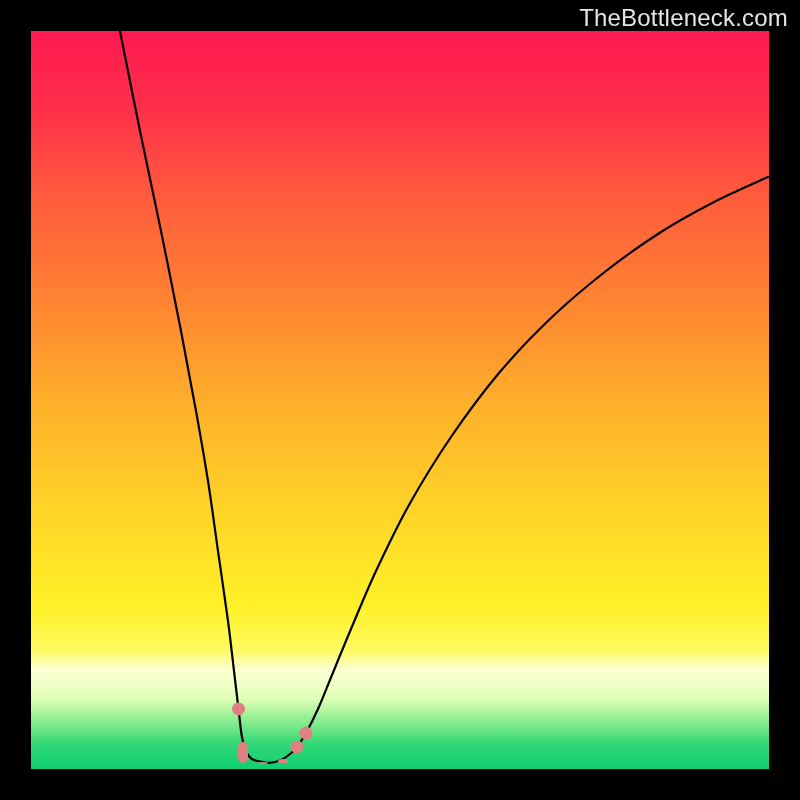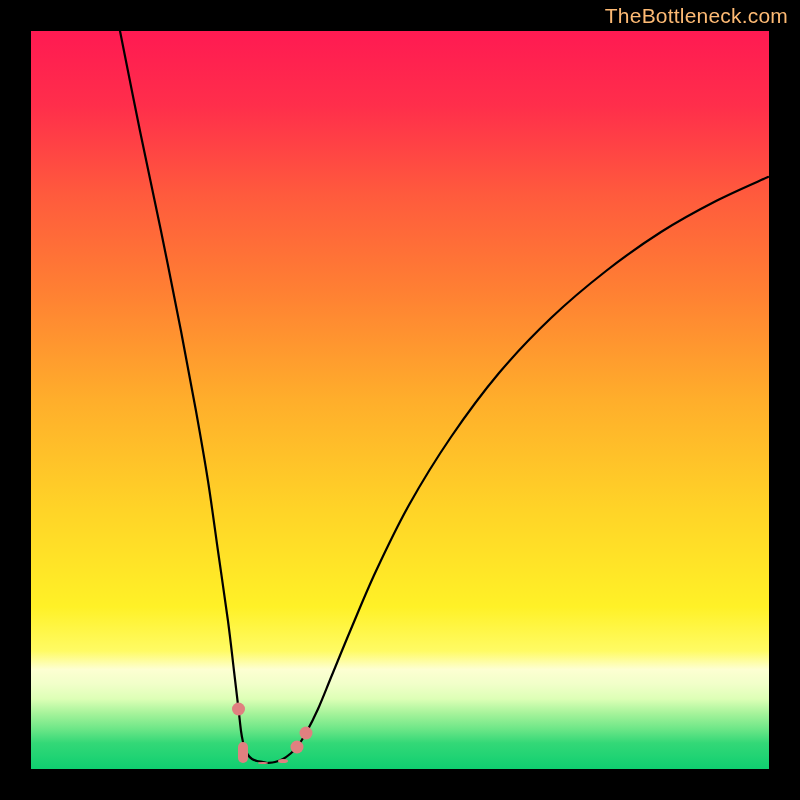--- a/index.html
+++ b/index.html
@@ -30,22 +30,22 @@
     inset: 0;
   }
   .curve-svg {
     position: absolute;
     inset: 0;
   }
   .attribution {
     position: absolute;
     top: 4px;
     right: 12px;
-    color: #fdba74;
-    font-size: 21px;
+    color: #e5e5e5;
+    font-size: 24px;
     font-weight: 500;
     letter-spacing: 0.2px;
   }
 </style>
 </head>
 <body>
 
 <div class="frame">
 
   <div class="attribution">TheBottleneck.com</div>

